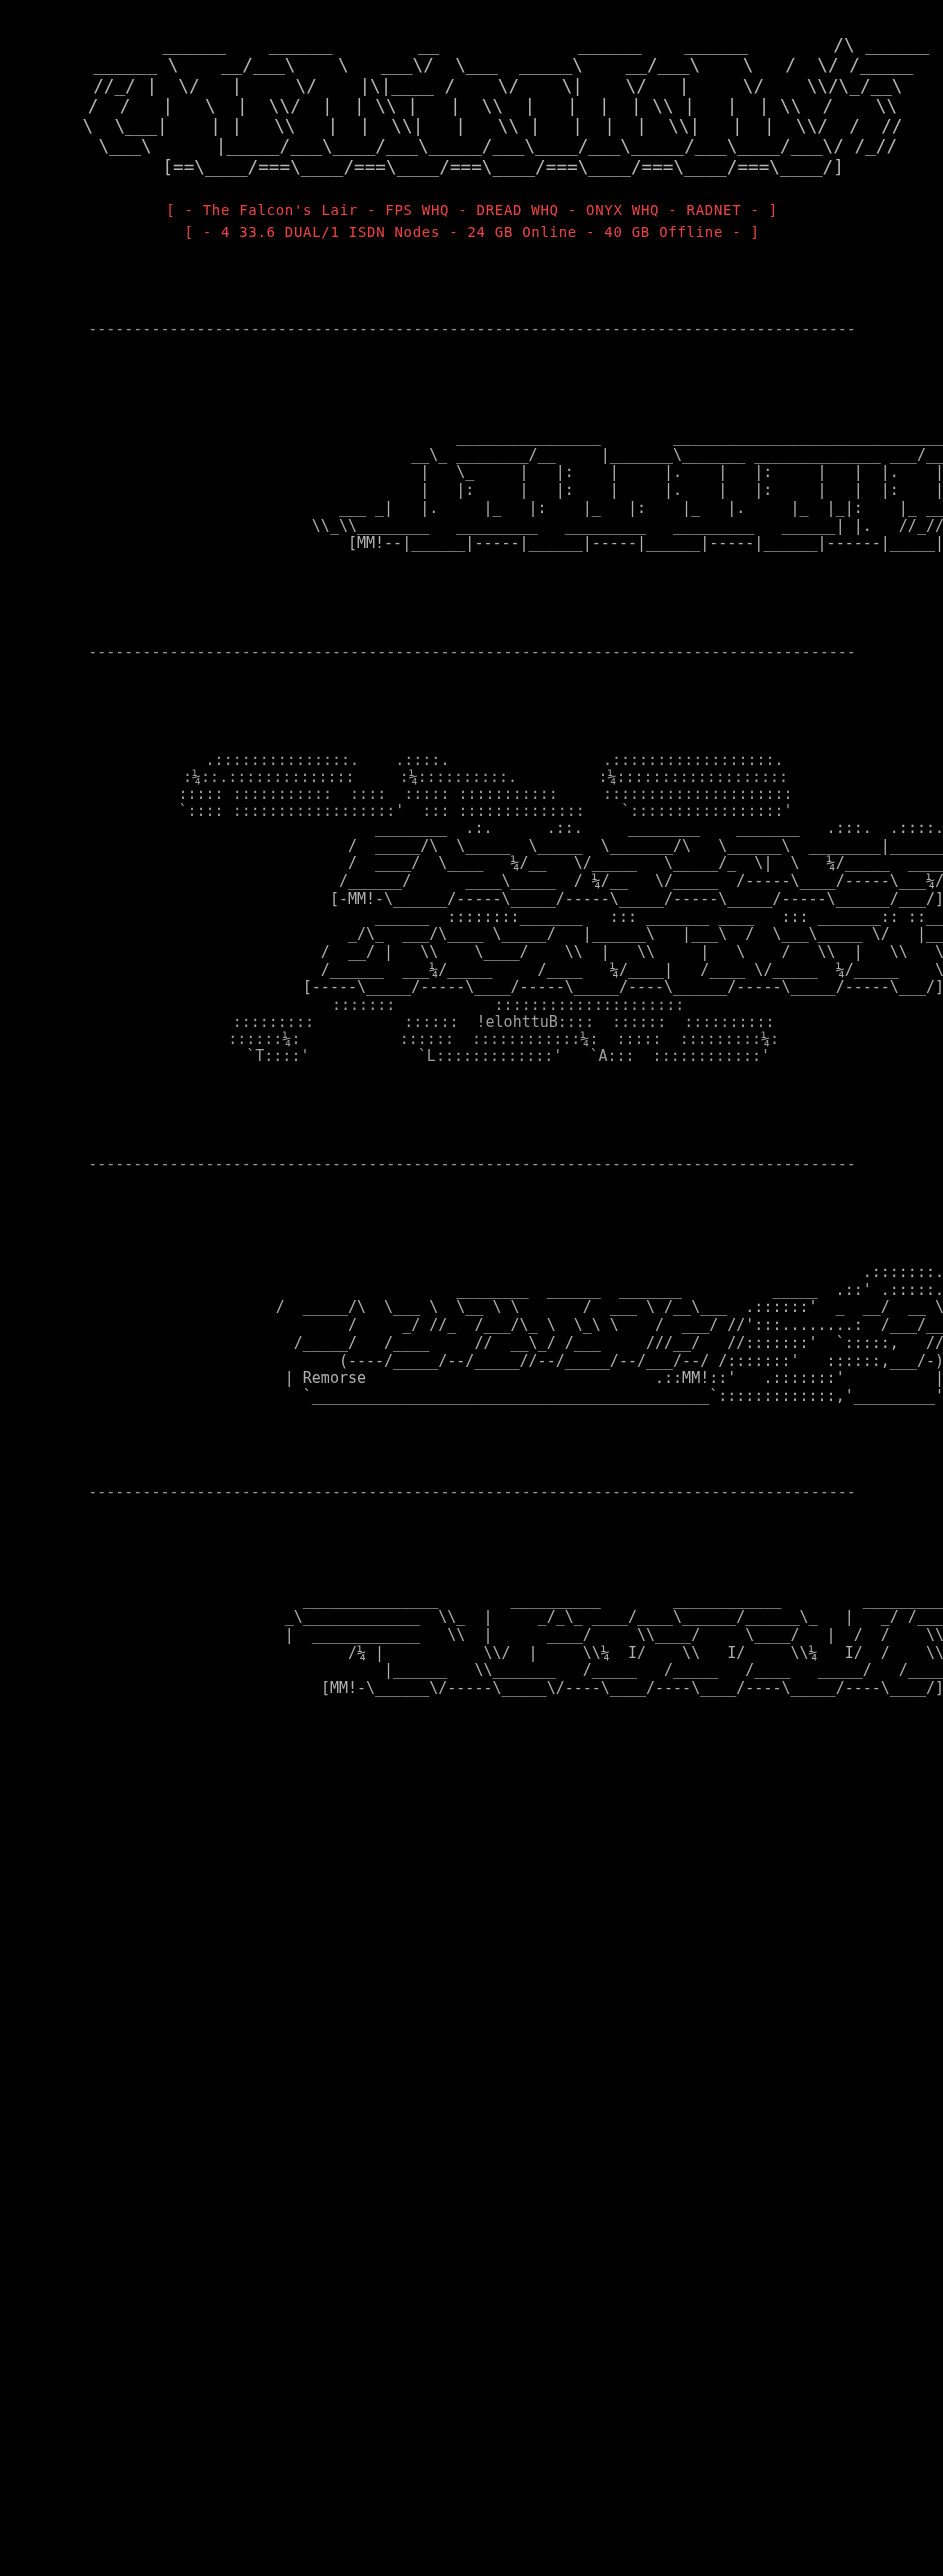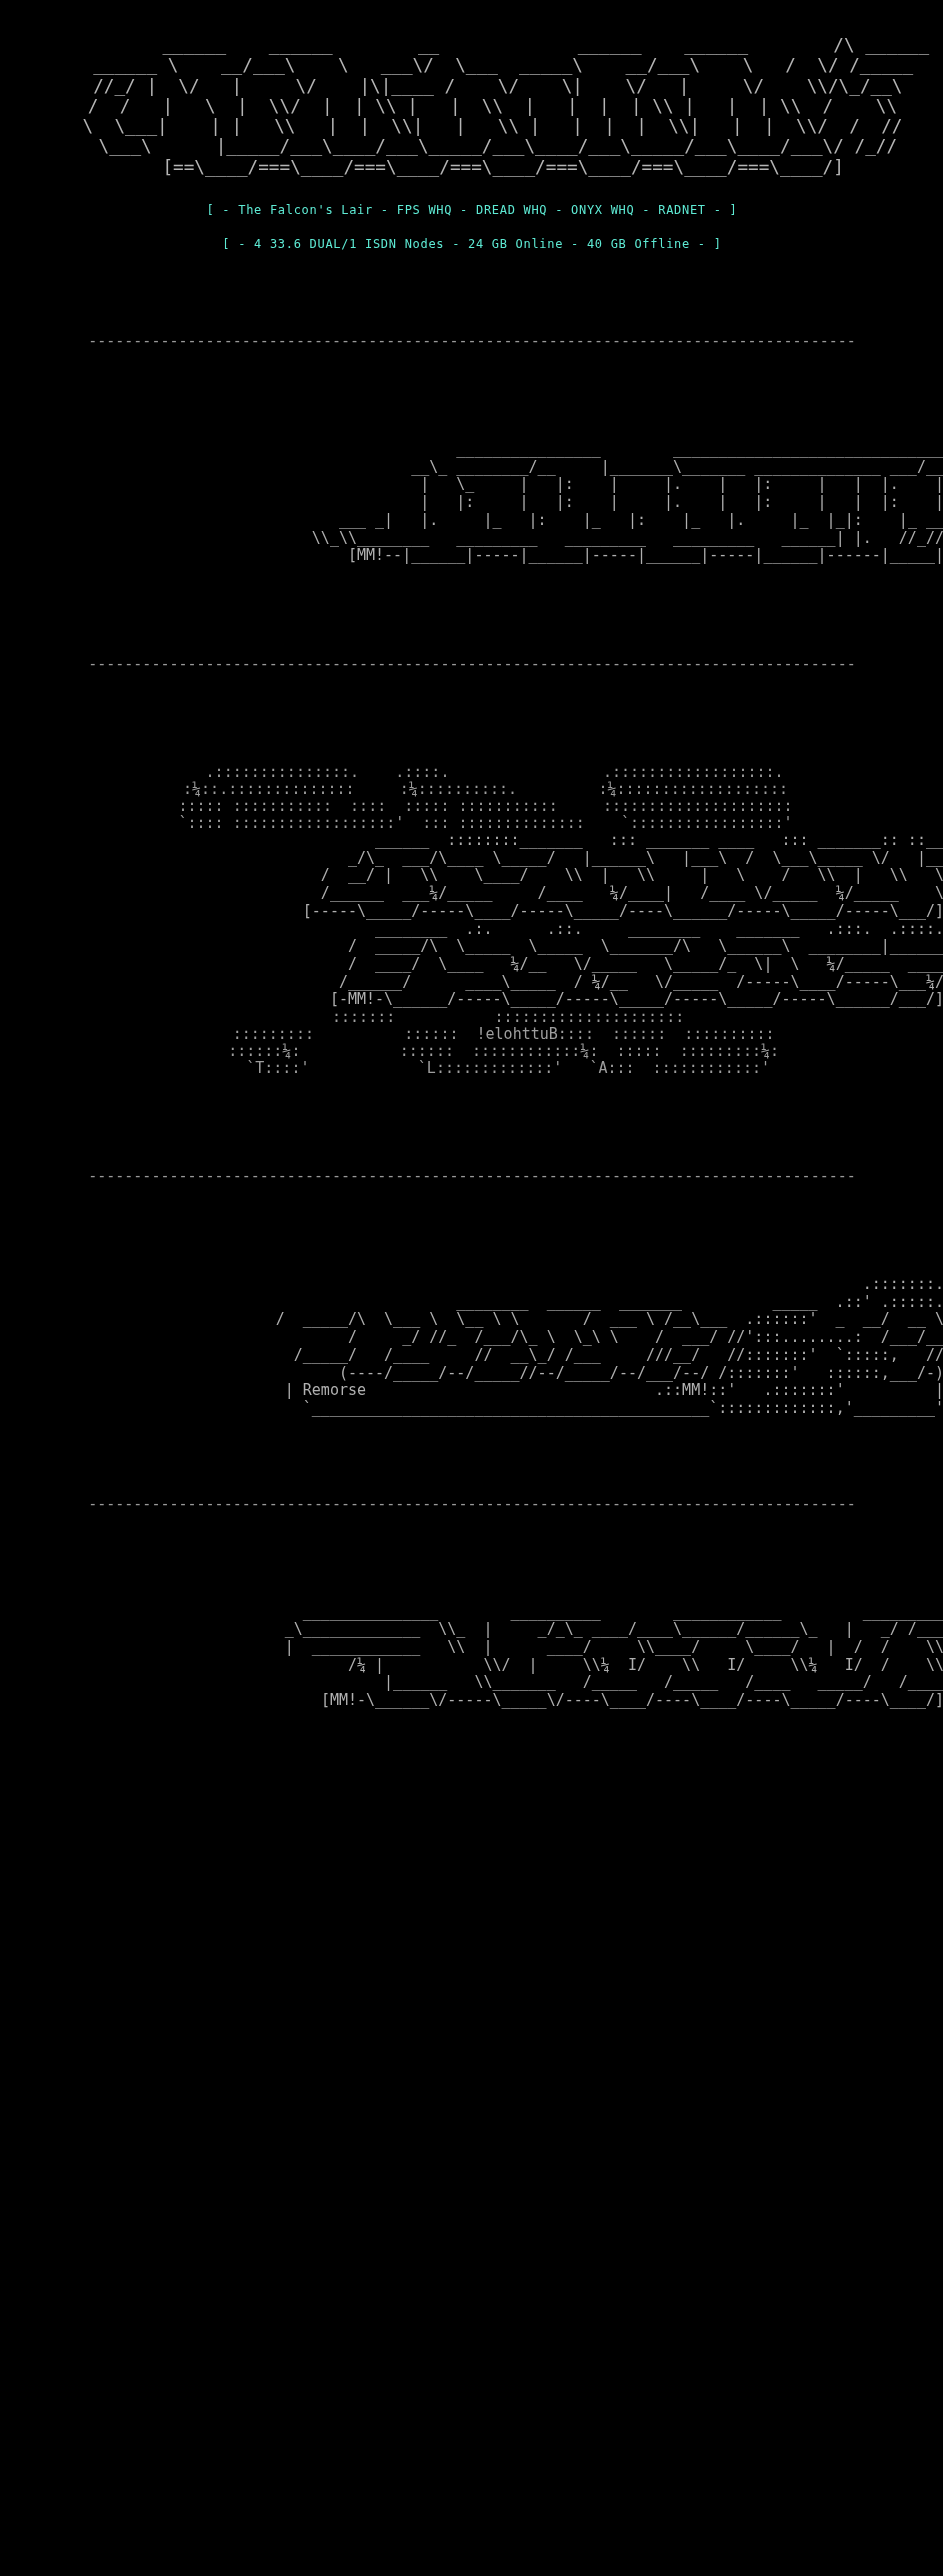--- a/index.html
+++ b/index.html
@@ -30,23 +30,23 @@
   }
   
   .art {
     font-size: 17.7px;
     line-height: 20.3px;
     letter-spacing: 0px;
     color: #b5b5b5;
     margin-left: 41px;
   }
   .tagline {
-    font-size: 12px;
+    font-size: 14px;
     line-height: 22px;
-    color: #5eead4;
+    color: #ef4444;
     letter-spacing: 0.7px;
     margin-top: 22px;
   }
   .rule {
     font-size: 15px;
     line-height: 15px;
     color: #9a9a9a;
     letter-spacing: 0px;
     white-space: pre;
     text-align: center;
@@ -72,21 +72,21 @@
 
   <pre class="block art">          ______    ______        __             ______    ______        /\ ______
   ______ \    __/___\    \   ___\/  \___  _____\    __/___\    \   /  \/ /_____
  //_/ |  \/   |     \/    |\|____ /    \/    \|    \/   |     \/    \\/\_/__\
 /  /   |   \  |  \\/  |  | \\ |   |  \\  |   |  |  | \\ |   |  | \\  /    \\
 \  \___|    | |   \\   |  |  \\|   |   \\ |   |  |  |  \\|   |  |  \\/  /  //
  \___\      |_____/___\____/___\_____/___\____/___\_____/___\____/___\/ /_//
   [==\____/===\____/===\____/===\____/===\____/===\____/===\____/]</pre>
 
   <pre class="block tagline">[ - The Falcon's Lair - FPS WHQ - DREAD WHQ - ONYX WHQ - RADNET - ]</pre>
-  <pre class="block tagline" style="margin-top:12px">[ - 4 33.6 DUAL/1 ISDN Nodes - 24 GB Online - 40 GB Offline - ]</pre>
+  <pre class="block tagline" style="margin-top:0">[ - 4 33.6 DUAL/1 ISDN Nodes - 24 GB Online - 40 GB Offline - ]</pre>
 
   <div class="sp-120"></div>
   <pre class="block rule">-------------------------------------------------------------------------------------</pre>
   <div class="sp-140"></div>
 
   <pre class="block art-small">      ________________        ______________________________
    __\_ ________/__     |_______\_______ ______________ ___/__
    |   \_     |   |:    |     |.    |   |:     |   |  |.    |
    |   |:     |   |:    |     |.    |   |:     |   |  |:    |
  ___ _|   |.     |_   |:    |_   |:    |_   |.     |_  |_|:    |_ __
@@ -94,30 +94,30 @@
   [MM!--|______|-----|______|-----|______|-----|______|------|_____|</pre>
 
   <div class="sp-140"></div>
   <pre class="block rule">-------------------------------------------------------------------------------------</pre>
   <div class="sp-140"></div>
 
   <pre class="block art-dither">     .:::::::::::::::.    .::::.                 .::::::::::::::::::.
    :¼::.::::::::::::::     :¼::::::::::.         :¼:::::::::::::::::::
    ::::: :::::::::::  ::::  ::::: :::::::::::     :::::::::::::::::::::
    `:::: ::::::::::::::::::'  ::: ::::::::::::::    `:::::::::::::::::'</pre>
+  <pre class="block art-small">     ________  .:.      .::.     ________    _______   .:::.  .::::.
+    /  _____/\  \_____  \_____  \_______/\   \______\  ________|______
+   /  ____/  \____   ¼/__   \/_____   \_____/_  \|  \   ¼/_____  ____
+  /______/      ____\_____  / ¼/__   \/_____  /-----\____/-----\___¼/
+  [-MM!-\______/-----\_____/-----\_____/-----\_____/-----\______/___/]</pre>
   <pre class="block art-small">       ______  ::::::::_______   ::: _______ ____   ::: _______:: ::__
     _/\_  ___/\____ \_____/   |______\   |___\  /  \___\_____ \/   |__
    /  __/ |   \\    \____/    \\  |   \\     |   \    /   \\  |   \\   \
   /______  ___¼/_____     /____   ¼/____|   /____ \/_____  ¼/_____    \
   [-----\_____/-----\____/-----\_____/----\______/-----\_____/-----\___/]</pre>
-  <pre class="block art-small">     ________  .:.      .::.     ________    _______   .:::.  .::::.
-    /  _____/\  \_____  \_____  \_______/\   \______\  ________|______
-   /  ____/  \____   ¼/__   \/_____   \_____/_  \|  \   ¼/_____  ____
-  /______/      ____\_____  / ¼/__   \/_____  /-----\____/-----\___¼/
-  [-MM!-\______/-----\_____/-----\_____/-----\_____/-----\______/___/]</pre>
   <pre class="block art-dither">        :::::::           :::::::::::::::::::::
        :::::::::          ::::::  !elohttuB::::  ::::::  ::::::::::
        ::::::¼:           ::::::  ::::::::::::¼:  :::::  :::::::::¼:
         `T::::'            `L:::::::::::::'   `A:::  ::::::::::::'</pre>
 
   <div class="sp-140"></div>
   <pre class="block rule">-------------------------------------------------------------------------------------</pre>
   <div class="sp-140"></div>
 
   <pre class="block art-small">                                              .:::::::.

